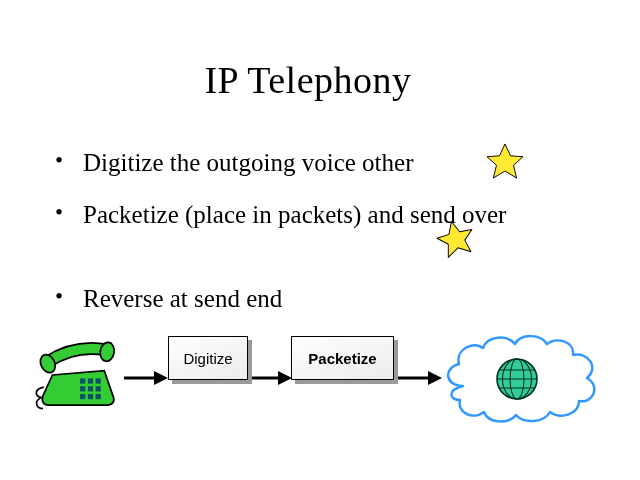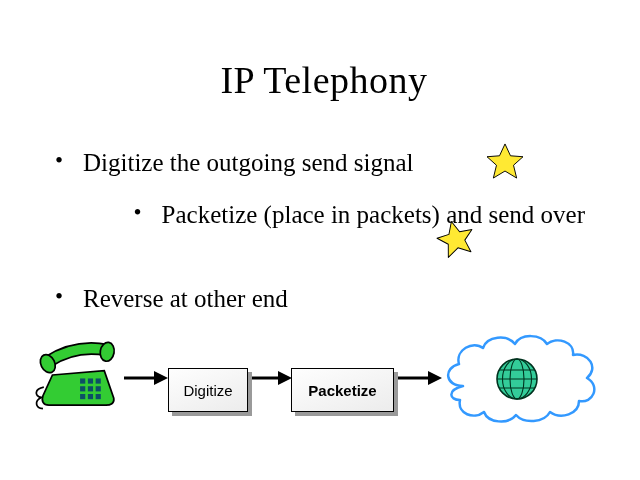--- a/index.html
+++ b/index.html
@@ -2,73 +2,73 @@
 <html><head>
 <meta charset="utf-8">
 <style>
   html,body { margin:0; padding:0; background:#fff; }
   .slide {
     position:relative; width:640px; height:480px; background:#ffffff;
     overflow:hidden; font-family:"Liberation Serif", serif; color:#000;
   }
   .title {
     position:absolute; top:58px; left:0; width:616px;
-    text-align:center; font-size:38px; letter-spacing:0.5px;margin-left:16px;
+    text-align:center; font-size:38px; letter-spacing:0.5px;
   }
   .bullet { position:absolute; left:55px; width:530px; display:flex; font-size:25px; }
   .bullet .dot { width:28px; flex:0 0 28px; }
   .bullet .dot::before { content:"\2022"; font-size:23px; }
   .bullet .line { display:block; line-height:33px; }
   .b1 { top:146px; }
-  .b2 { top:198px;justify-content:flex-end; }
+  .b2 { top:198px; }
   .b3 { top:282px; }
   .star { position:absolute; }
   .star1 { left:486px; top:143px; }
   .star2 { left:437px; top:220px; transform:rotate(-14deg); }
   .phone { position:absolute; left:30px; top:334px; }
   .arrow { position:absolute; }
   .arrow1 { left:124px; top:370px; }
   .arrow2 { left:252px; top:370px; }
   .arrow3 { left:398px; top:370px; }
   .node {
-    position:absolute; top:368px; height:42px;
+    position:absolute; top:336px; height:42px;
     background:linear-gradient(160deg,#fefefe 0%,#ececec 100%);
     border:1px solid #000; box-shadow:4px 4px 0 #9a9a9a;
     display:flex; align-items:center; justify-content:center;
     font-family:"Liberation Sans", sans-serif; font-size:15px;
   }
   .node-digitize { left:168px; width:78px; }
   .node-packetize { left:291px; width:101px;font-weight:bold; }
   .cloud { position:absolute; left:433px; top:328px; }
 </style>
 </head>
 <body>
 
 <div class="slide">
 
   <div class="title">IP Telephony</div>
 
   <div class="bullet b1">
     <span class="dot"></span>
     <span class="text">
-      <span class="line">Digitize the outgoing send signal</span>
+      <span class="line">Digitize the outgoing voice other</span>
     </span>
   </div>
 
   <div class="bullet b2">
     <span class="dot"></span>
     <span class="text">
       <span class="line">Packetize (place in packets) and send over</span>
     </span>
   </div>
 
   <div class="bullet b3">
     <span class="dot"></span>
     <span class="text">
-      <span class="line">Reverse at other end</span>
+      <span class="line">Reverse at send end</span>
     </span>
   </div>
 
   <span class="star star1">
     <svg width="38" height="36" viewBox="0 0 40 38">
       <polygon points="20,1 25.8,13.5 39,14.5 29,23.5 32.3,37 20,29.6 7.7,37 11,23.5 1,14.5 14.2,13.5" stroke="#000" stroke-width="1" stroke-linejoin="round" fill="#FFE933"></polygon>
     </svg>
   </span>
 
   <span class="star star2">

